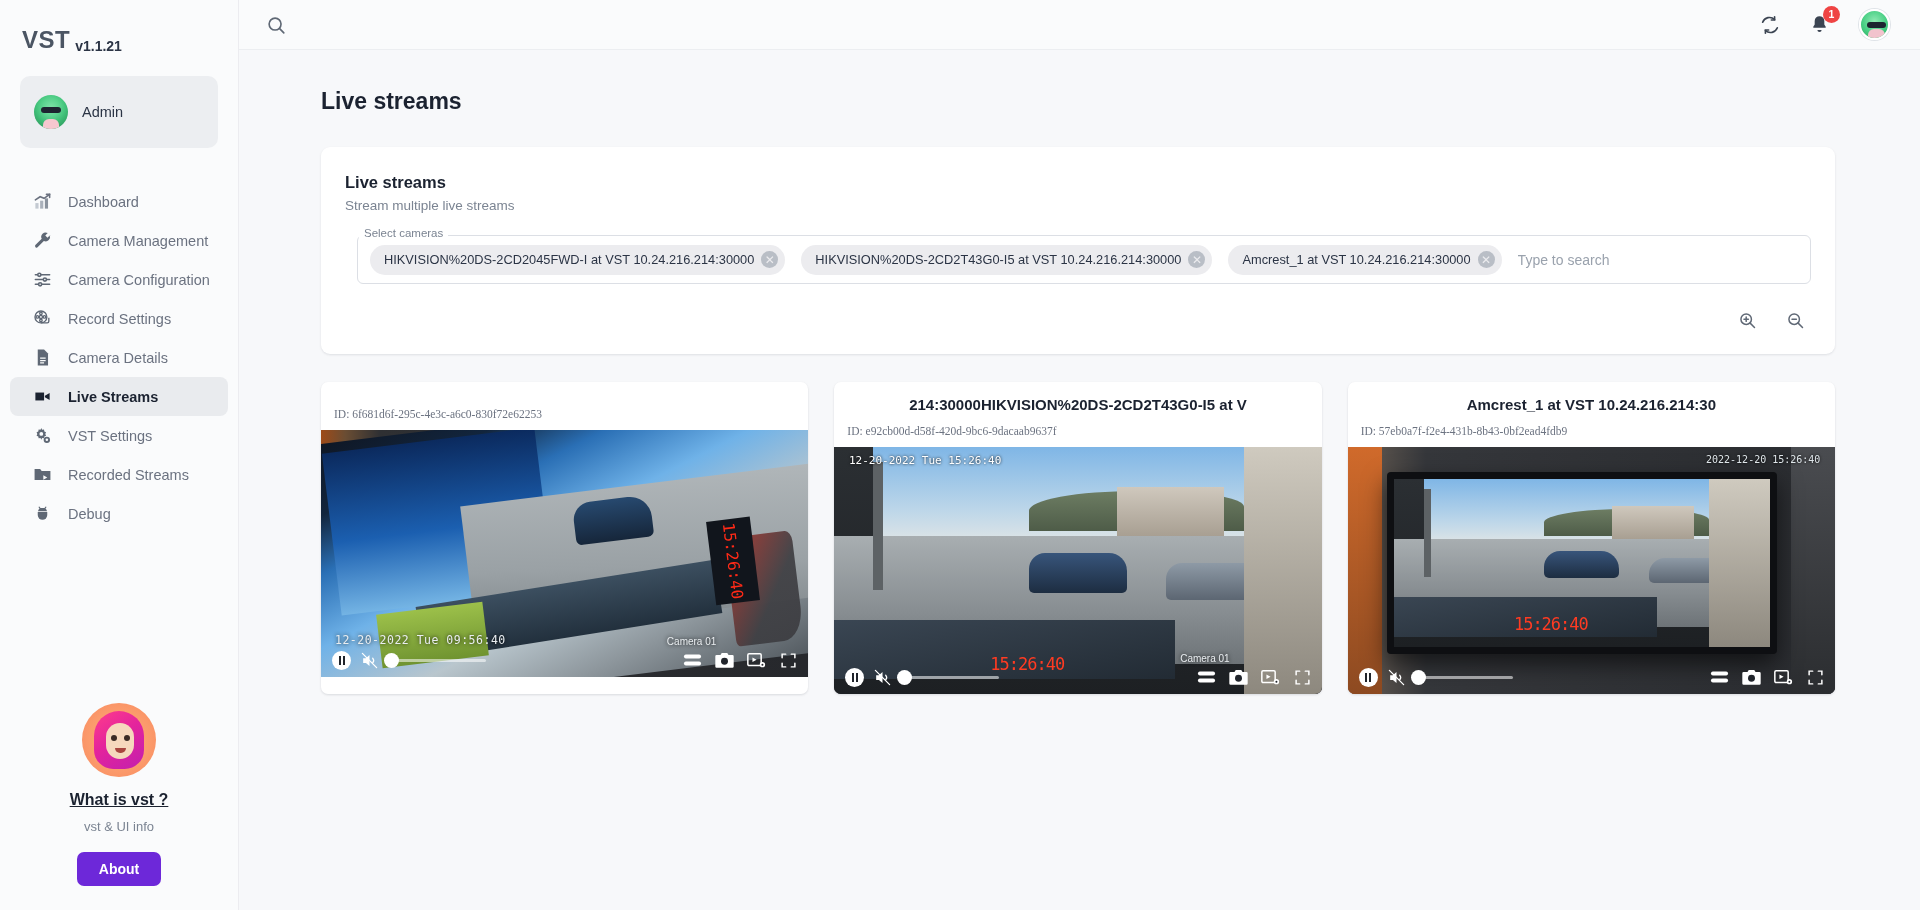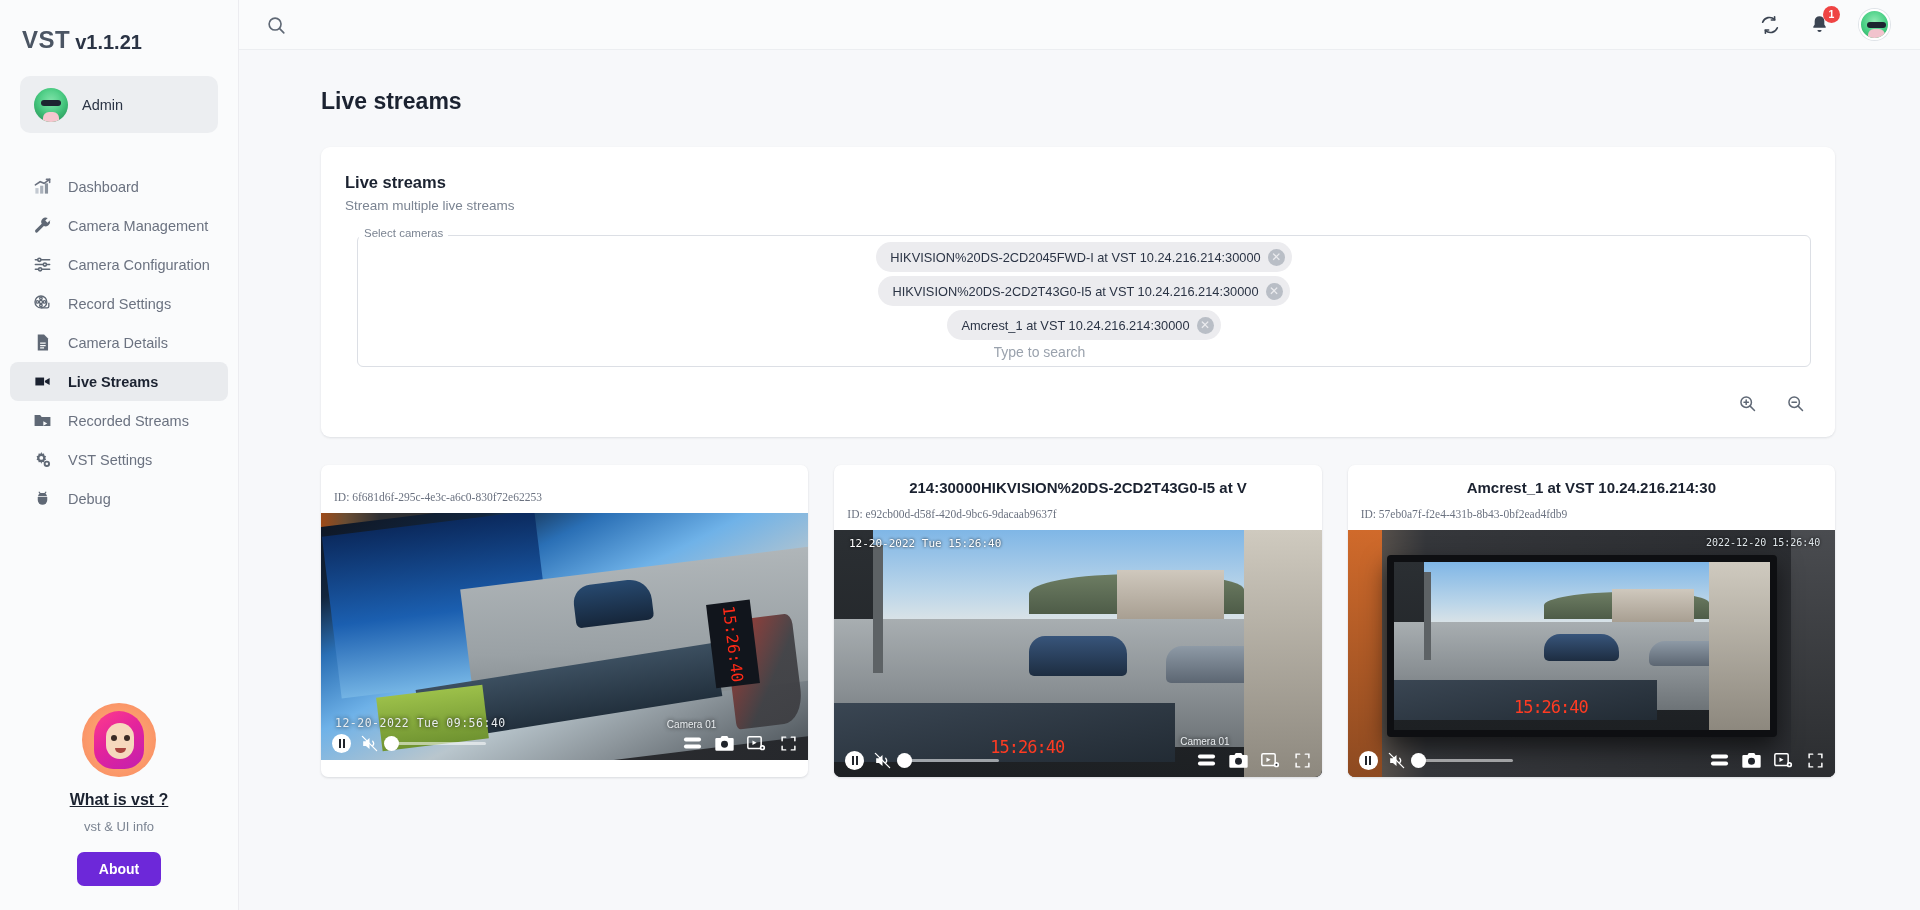--- a/index.html
+++ b/index.html
@@ -17,27 +17,27 @@
     background: #fafbfc;
     border-right: 1px solid #ececf0;
     display: flex; flex-direction: column;
     position: relative; z-index: 5;
   }
   .brand {
     padding: 26px 0 0 22px;
     display: flex; align-items: flex-end; gap: 5px;
   }
   .brand-name { font-size: 24px; font-weight: 700; color: #4b5563; letter-spacing: .5px; }
-  .brand-ver { font-size: 20px; font-weight: 700; color: #2b3445; margin-top: 1px; }
+  .brand-ver { font-size: 14px; font-weight: 700; color: #2b3445; margin-top: 1px; }
 
   .user-card {
     margin: 22px 20px 0 20px;
     background: #eceef1;
     border-radius: 10px;
-    height: 57px;
+    height: 72px;
     display: flex; align-items: center; gap: 14px;
     padding-left: 14px;
   }
   .avatar-sm {
     width: 34px; height: 34px; border-radius: 50%;
     background: radial-gradient(circle at 50% 38%, #7fe2a8 0%, #43c97e 55%, #2fa864 100%);
     position: relative; overflow: hidden; flex: 0 0 34px;
     box-shadow: inset 0 -6px 8px rgba(0,0,0,.12);
   }
   .avatar-sm:before{
@@ -125,22 +125,22 @@
   .panel-title { font-size: 16.5px; font-weight:700; color:#1b2230; }
   .panel-sub { font-size: 13.5px; color:#7b8492; margin-top: 6px; }
 
   .field-wrap { margin-top: 22px; position: relative; padding-left: 12px; }
   .field-legend {
     position:absolute; top:-8px; left:14px; background:#fff; padding: 0 5px;
     font-size: 11.5px; color:#7b8492; z-index:2;
   }
   .field-box {
     border: 1px solid #dcdfe5; border-radius: 6px; min-height: 49px;
-    display:flex; align-items:center; flex-wrap: nowrap; gap: 4px;
-    padding: 6px 12px; overflow: hidden; flex-direction: column;
+    display:flex; align-items:center; flex-wrap: nowrap; gap: 16px;
+    padding: 6px 12px; overflow: hidden;
   }
   .chip {
     display:inline-flex; align-items:center; gap: 7px;
     background:#ececef; border-radius: 16px; height: 30px;
     padding: 0 7px 0 14px; font-size: 12.8px; color:#2b3445; white-space: nowrap;
     cursor: pointer;
   }
   .chip-x {
     width: 17px; height: 17px; border-radius: 50%; background:#b9bec6; color:#ececef;
     display:flex; align-items:center; justify-content:center; font-size: 12px; line-height:1;
@@ -367,38 +367,38 @@
           <svg width="19" height="19" viewBox="0 0 24 24">
               <path fill="#1b2230" d="M3 7h11v10H3z"></path>
               <path fill="#1b2230" d="M15 11l6-3.5v9L15 13z"></path>
             </svg>
         </span>
         <span>Live Streams</span>
       </div>
 
       <div class="nav-item">
         <span class="ico">
-          <svg width="19" height="19" viewBox="0 0 24 24">
-              <path fill="#5f6875" d="M2 5h7l2 2.5h11V19H2z"></path>
-              <path fill="#fafbfc" d="M13 13l5 2.8-5 2.8z"></path>
-            </svg>
-        </span>
-        <span>Recorded Streams</span>
-      </div>
-
-      <div class="nav-item">
-        <span class="ico">
           <svg width="19" height="19" viewBox="0 0 24 24" fill="#5f6875">
             <path d="M10.5 2.5l1 2.2 2.4-.3.4 2.4 2.2 1-1 2.2 1 2.2-2.2 1-.4 2.4-2.4-.3-1 2.2-1-2.2-2.4.3-.4-2.4-2.2-1 1-2.2-1-2.2 2.2-1 .4-2.4 2.4.3z"></path>
             <circle cx="10.5" cy="10" r="2.4" fill="#fafbfc"></circle>
             <circle cx="17.5" cy="17.5" r="4"></circle>
             <circle cx="17.5" cy="17.5" r="1.6" fill="#fafbfc"></circle>
           </svg>
         </span>
         <span>VST Settings</span>
+      </div>
+
+      <div class="nav-item">
+        <span class="ico">
+          <svg width="19" height="19" viewBox="0 0 24 24">
+              <path fill="#5f6875" d="M2 5h7l2 2.5h11V19H2z"></path>
+              <path fill="#fafbfc" d="M13 13l5 2.8-5 2.8z"></path>
+            </svg>
+        </span>
+        <span>Recorded Streams</span>
       </div>
 
       <div class="nav-item">
         <span class="ico">
           <svg width="19" height="19" viewBox="0 0 24 24" fill="#5f6875">
             <path d="M8 3l1.5 2h5L16 3l1.2.9-1.4 1.9c1 .8 1.7 2 1.9 3.2H6.3c.2-1.2.9-2.4 1.9-3.2L6.8 3.9z"></path>
             <path d="M6 10h12v4a6 6 0 0 1-12 0z"></path>
           </svg>
         </span>
         <span>Debug</span>

